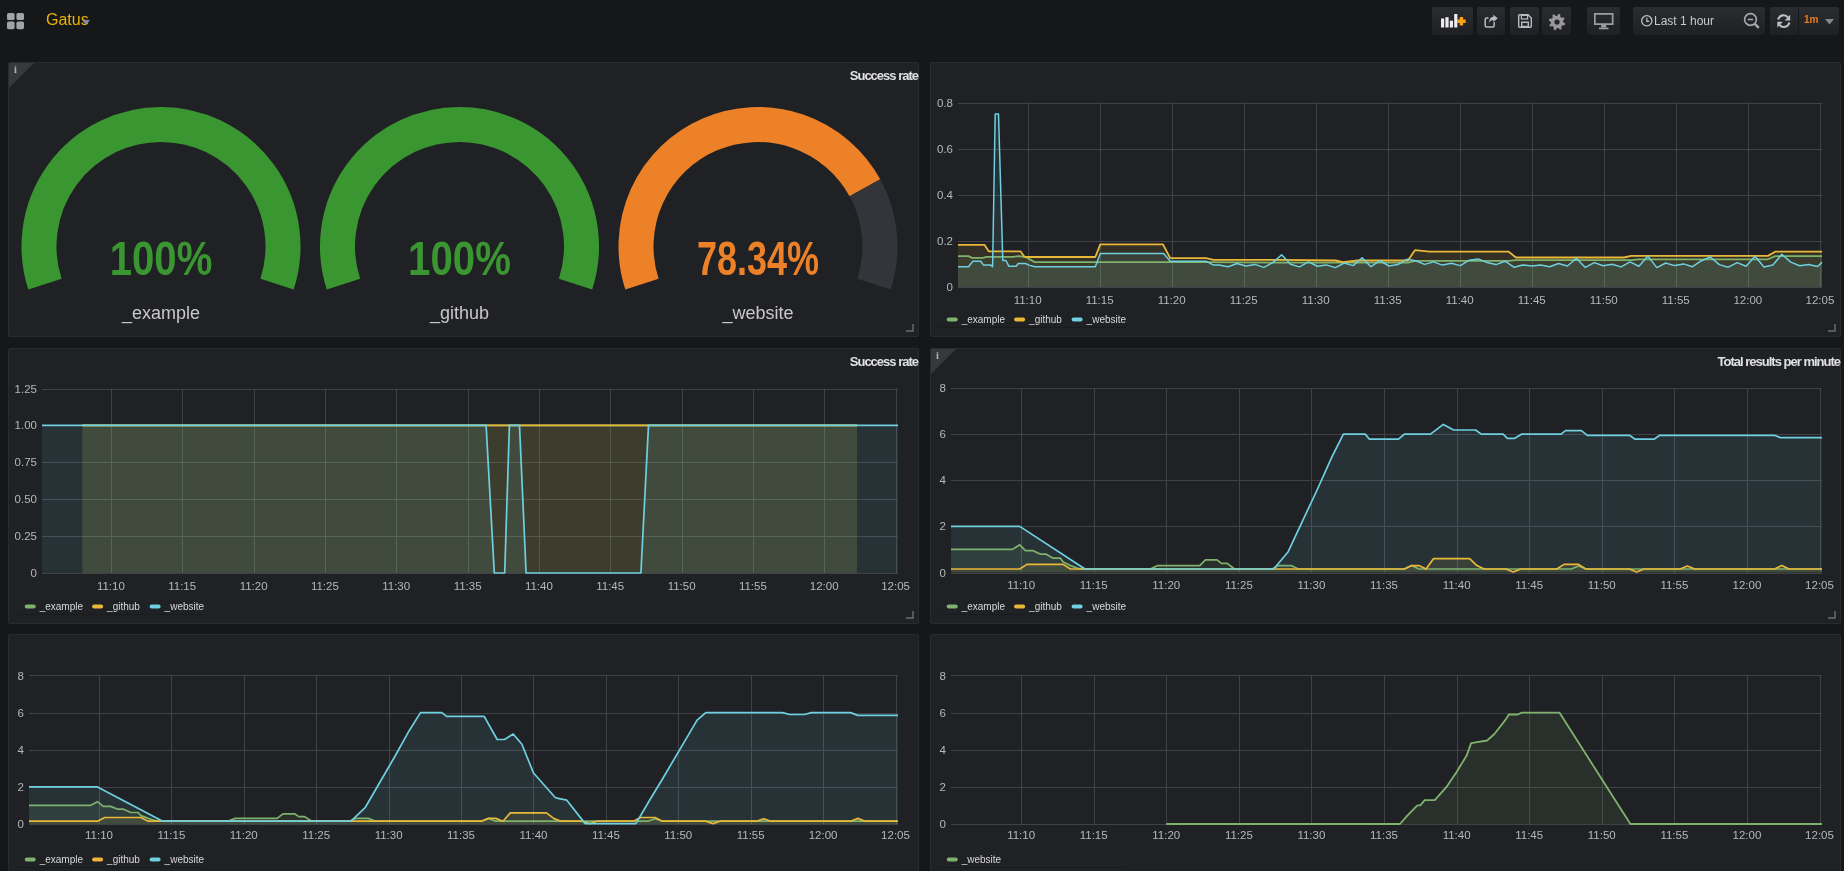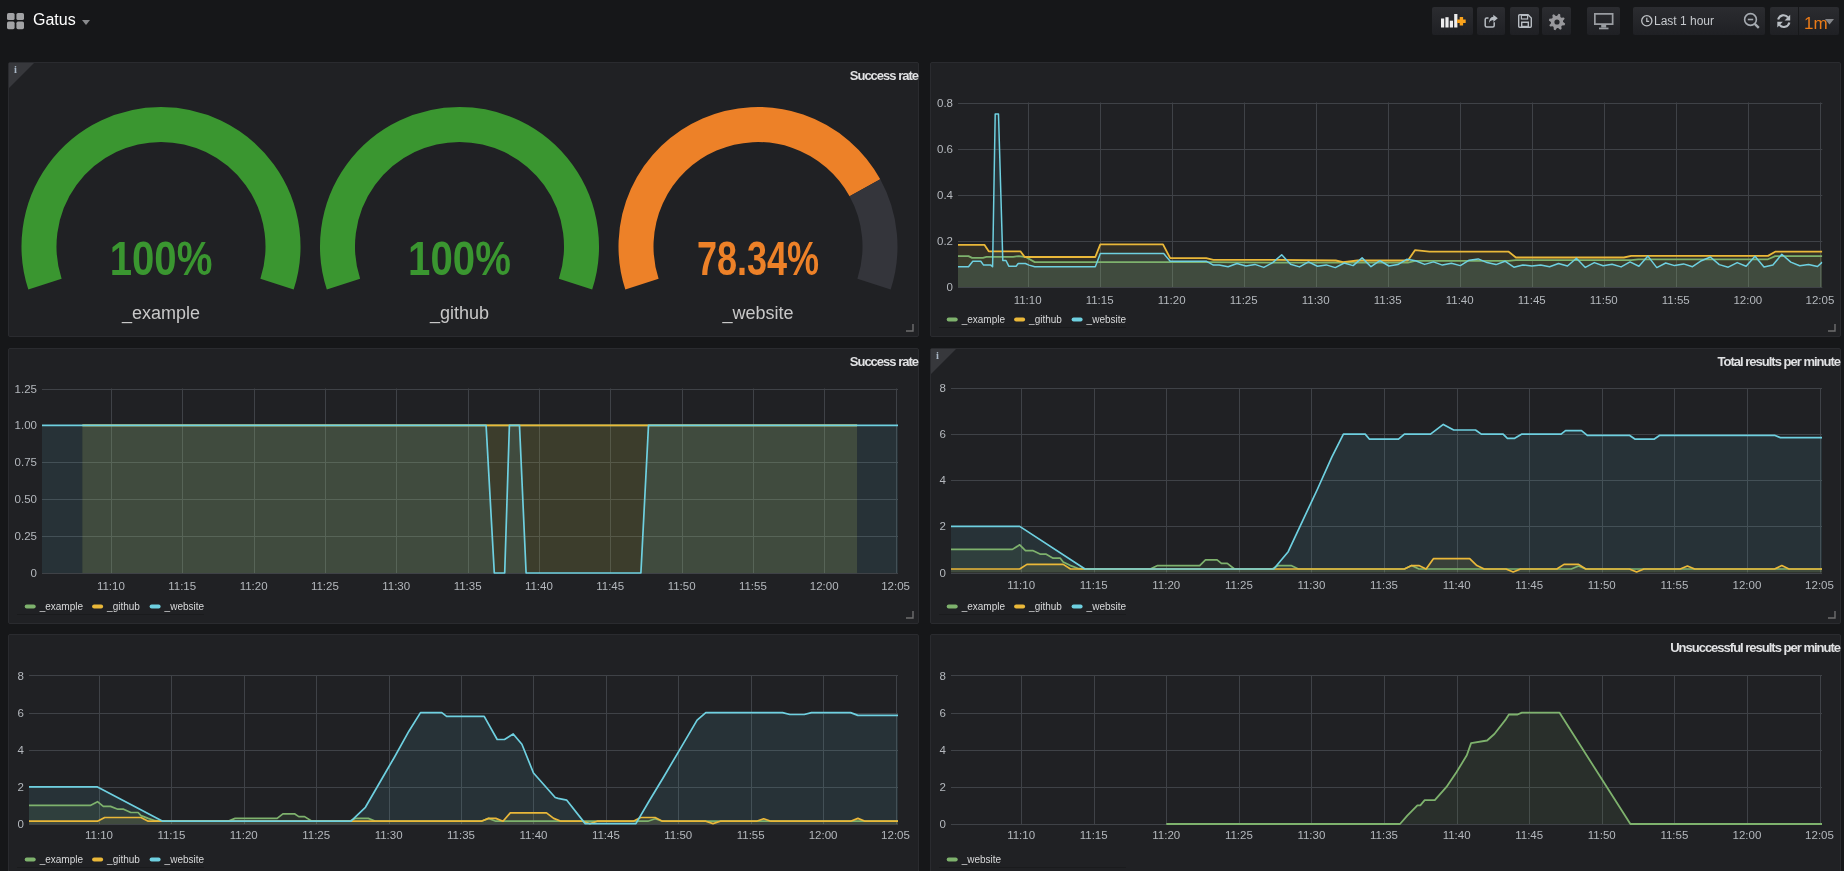--- a/index.html
+++ b/index.html
@@ -7,21 +7,21 @@
 .pinfo { position:absolute; left:0; top:0; width:0; height:0; border-top:25px solid #37383c; border-right:25px solid transparent; }
 .pinfo-i { position:absolute; left:5px; top:1px; font-family:"Liberation Serif", serif; font-weight:bold; font-size:10.5px; color:#a9b7c6; }
 .navbtn { position:absolute; top:7px; height:28px; background:linear-gradient(180deg,#2b2c30,#1f2024); border-radius:2px; }
 </style></head><body>
 <svg width="30" height="30" style="position:absolute;left:7px;top:13px">
     <rect x="0" y="0" width="7.6" height="7" rx="1.6" fill="#a2a3a5"></rect>
     <rect x="9.4" y="0" width="7.6" height="7" rx="1.6" fill="#a2a3a5"></rect>
     <rect x="0" y="8.6" width="7.6" height="7.6" rx="1.6" fill="#a2a3a5"></rect>
     <rect x="9.4" y="8.6" width="7.6" height="7.6" rx="1.6" fill="#a2a3a5"></rect>
   </svg>
-<div style="position:absolute;left:33px;top:11px;font-size:16px;color:#ffffff">Gatus</div>
+<div style="position:absolute;left:46px;top:11px;font-size:16px;color:#eab308">Gatus</div>
 <svg width="10" height="8" style="position:absolute;left:82px;top:20px">
     <path d="M0 0 L8 0 L4 5 Z" fill="#898a8d"></path>
   </svg>
 <div class="navbtn" style="left:1432px;width:41px">
     <svg width="30" height="25" style="position:absolute;left:9px;top:0px">
       <rect x="0" y="11.5" width="3.2" height="9" fill="#ededee"></rect>
       <rect x="4.4" y="10.2" width="3.2" height="10.3" fill="#ededee"></rect>
       <rect x="8.8" y="13.7" width="3.2" height="6.8" fill="#ededee"></rect>
       <rect x="13.2" y="7" width="3.2" height="13.5" fill="#ededee"></rect>
       <path d="M18.7 10 L22.1 10 L22.1 12.6 L24.7 12.6 L24.7 16 L22.1 16 L22.1 18.6 L18.7 18.6 L18.7 16 L16.1 16 L16.1 12.6 L18.7 12.6 Z" fill="#f9a21b"></path>
@@ -71,21 +71,21 @@
     </svg>
   </div>
 <div class="navbtn" style="left:1770px;width:69px">
     <svg width="14" height="15" style="position:absolute;left:7px;top:7px" fill="none" stroke="#b9bec4" stroke-width="2.1">
       <path d="M1.1 5.6 A5.6 5.6 0 0 1 11.0 3.4"></path>
       <path d="M12.4 8.6 A5.6 5.6 0 0 1 2.5 10.8"></path>
       <path d="M13.2 0.8 L13.2 6.4 L7.6 6.4 Z" fill="#b9bec4" stroke="none"></path>
       <path d="M0.3 13.4 L0.3 7.8 L5.9 7.8 Z" fill="#b9bec4" stroke="none"></path>
     </svg>
     <div style="position:absolute;left:28px;top:0;width:1px;height:28px;background:#17181a"></div>
-    <div style="position:absolute;left:34px;top:7px;font-size:17px;font-weight:normal;color:#eb7b18">1m</div>
+    <div style="position:absolute;left:34px;top:7px;font-size:10px;font-weight:bold;color:#eb7b18">1m</div>
     <svg width="10" height="6" style="position:absolute;left:55px;top:12px">
       <path d="M0 0 L9 0 L4.5 5.5 Z" fill="#85878b"></path>
     </svg>
   </div>
 <div class="panel" style="left:8px;top:62px;width:911px;height:275px">
     <div class="ptitle">Success rate</div>
     <div class="pinfo"></div>
     <div class="pinfo-i">i</div>
     <svg width="911" height="275" style="position:absolute;left:0;top:0">
       <path d="M35.97 221.20 A122 122 0 1 1 268.03 221.20" fill="none" stroke="#3a9630" stroke-width="35"></path>
@@ -352,21 +352,20 @@
       <rect x="15.7" y="222.5" width="11" height="4" rx="2" fill="#7EB26D"></rect>
       <text x="30.7" y="228.0" font-family="Liberation Sans, sans-serif" font-size="10" fill="#d8d9da">_example</text>
       <rect x="83.1" y="222.5" width="11" height="4" rx="2" fill="#EAB839"></rect>
       <text x="98.1" y="228.0" font-family="Liberation Sans, sans-serif" font-size="10" fill="#d8d9da">_github</text>
       <rect x="140.6" y="222.5" width="11" height="4" rx="2" fill="#6ED0E0"></rect>
       <text x="155.6" y="228.0" font-family="Liberation Sans, sans-serif" font-size="10" fill="#d8d9da">_website</text>
       <rect x="8" y="232.0" width="187" height="1" fill="#1a1b1d"></rect>
     </svg>
   </div>
 <div class="panel" style="left:930px;top:634px;width:911px;height:243px">
-    <div class="ptitle">Unsuccessful results per minute</div>
     <svg width="911" height="243" style="position:absolute;left:0;top:0">
       <defs>
         <clipPath id="clipp6">
           <rect x="20" y="39.5" width="871" height="150.5"></rect>
         </clipPath>
       </defs>
       <g stroke="#3f4247" stroke-width="1">
         <line x1="20" y1="189.5" x2="891" y2="189.5"></line>
         <line x1="20" y1="152.5" x2="891" y2="152.5"></line>
         <line x1="20" y1="115.5" x2="891" y2="115.5"></line>

